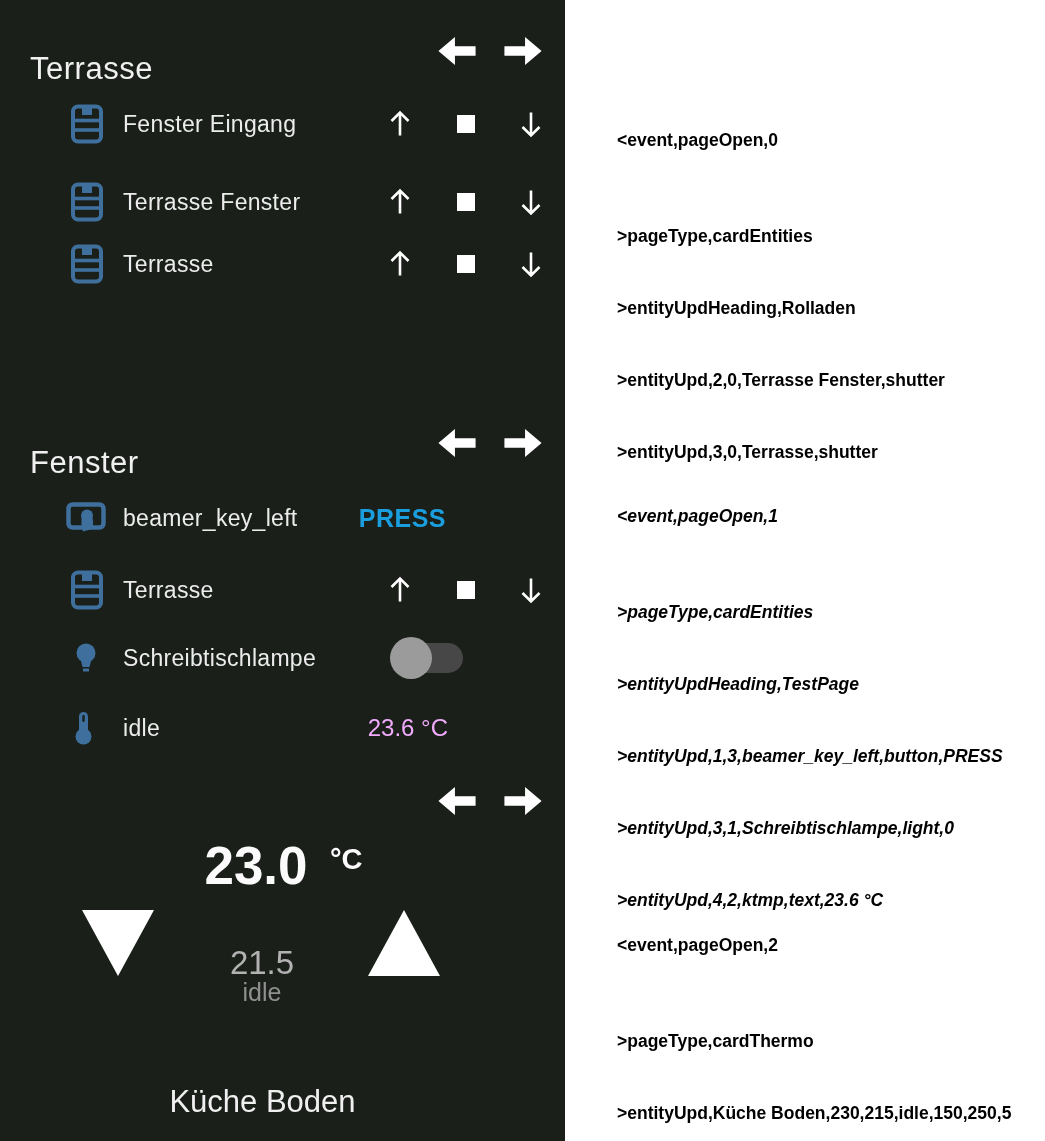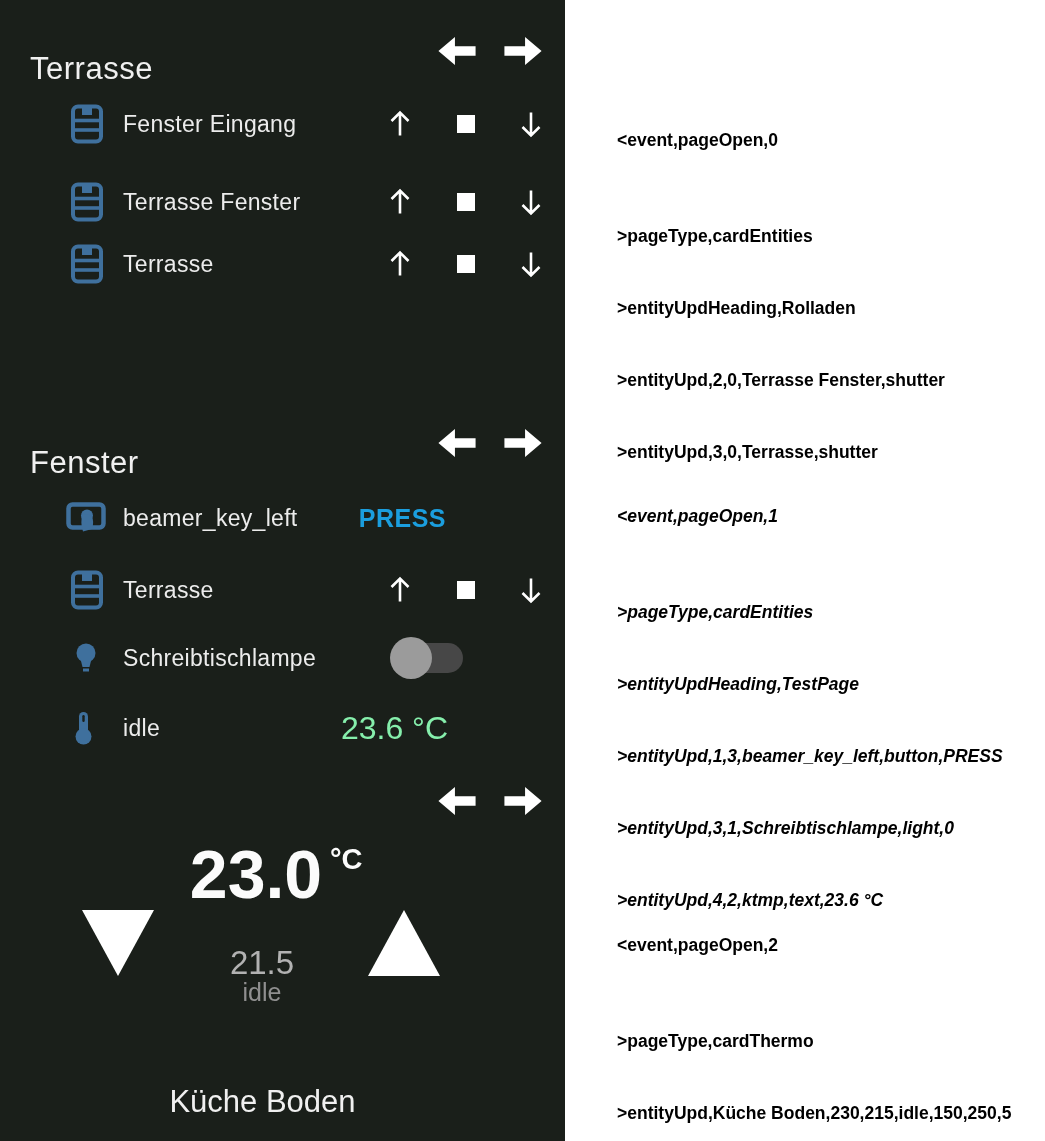--- a/index.html
+++ b/index.html
@@ -21,32 +21,32 @@
   .entity-label{position:absolute;left:95px;top:50%;transform:translateY(-50%);
                 color:#ececec;font-size:23px;font-weight:400;letter-spacing:.3px;}
   .ctl{position:absolute;top:50%;transform:translate(-50%,-50%);cursor:pointer;}
   .ctl-up{left:372px;} .ctl-stop{left:438px;} .ctl-down{left:503px;}
   .stop-square{width:18px;height:18px;background:#fff;}
 
   .press-label{position:absolute;right:37px;top:50%;transform:translateY(-50%);
                color:var(--c-accent-blue,#1b9ede);font-size:25px;font-weight:600;
                letter-spacing:.5px;cursor:pointer;}
   .value-label{position:absolute;right:35px;top:50%;transform:translateY(-50%);
-               color:#86efac;font-size:32px;}
+               color:#f0abfc;font-size:24px;}
 
   .toggle{position:absolute;right:20px;top:50%;transform:translateY(-50%);
           width:72px;height:44px;cursor:pointer;}
   .toggle-track{position:absolute;left:0;top:7px;width:72px;height:30px;
                 border-radius:15px;background:var(--c-toggle-track,#474747);}
   .toggle-knob{position:absolute;left:-1px;top:1px;width:42px;height:42px;
                border-radius:50%;background:var(--c-toggle-knob,#9b9b9b);}
 
   
   .thermo-current{position:absolute;left:130px;top:835px;width:252px;
-                  text-align:center;color:#fbfbfb;font-size:68px;font-weight:700;}
+                  text-align:center;color:#fbfbfb;font-size:53px;font-weight:700;}
   .thermo-unit{position:absolute;left:330px;top:843px;color:#fbfbfb;
                font-size:29px;font-weight:700;}
   .thermo-target{position:absolute;left:162px;top:944px;width:200px;text-align:center;
                  color:var(--c-text-gray,#b2b2b2);font-size:33px;}
   .thermo-state{position:absolute;left:162px;top:978px;width:200px;text-align:center;
                 color:var(--c-text-dim,#8f8f8f);font-size:25px;}
   .thermo-btn{position:absolute;cursor:pointer;}
   .thermo-title{position:absolute;left:0;top:1084px;width:525px;text-align:center;
                 color:var(--c-text-light,#f0f0f0);font-size:31px;}
 

